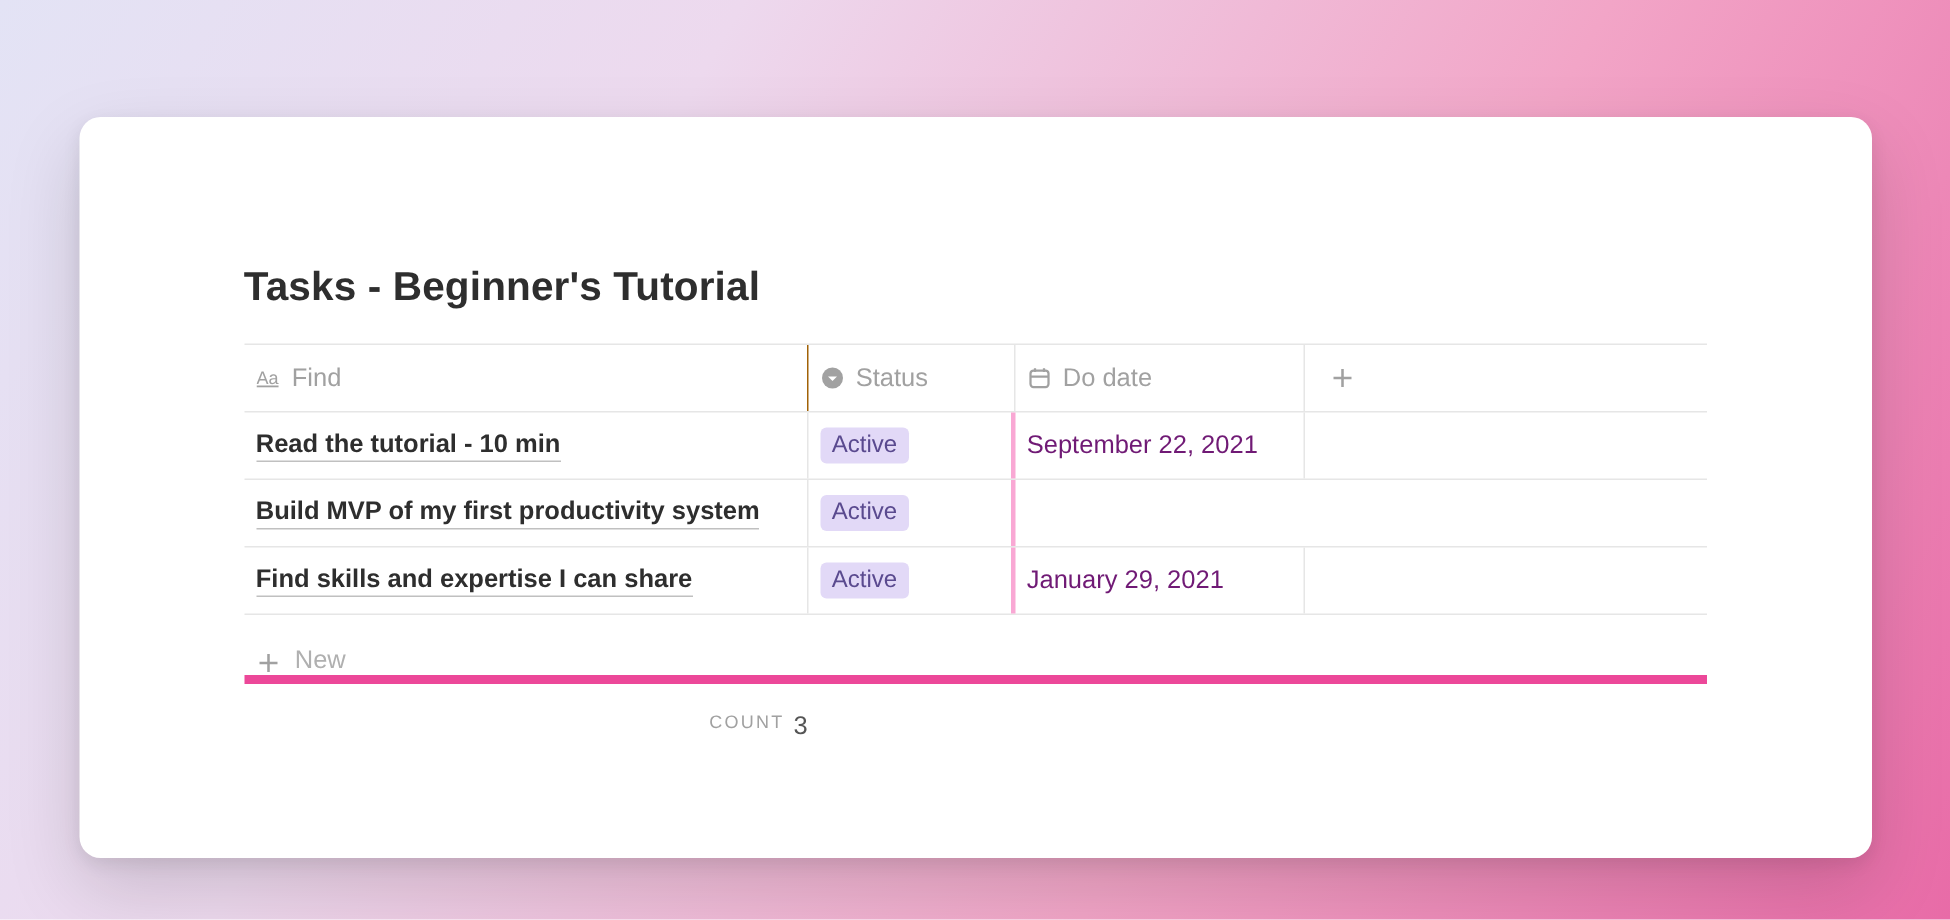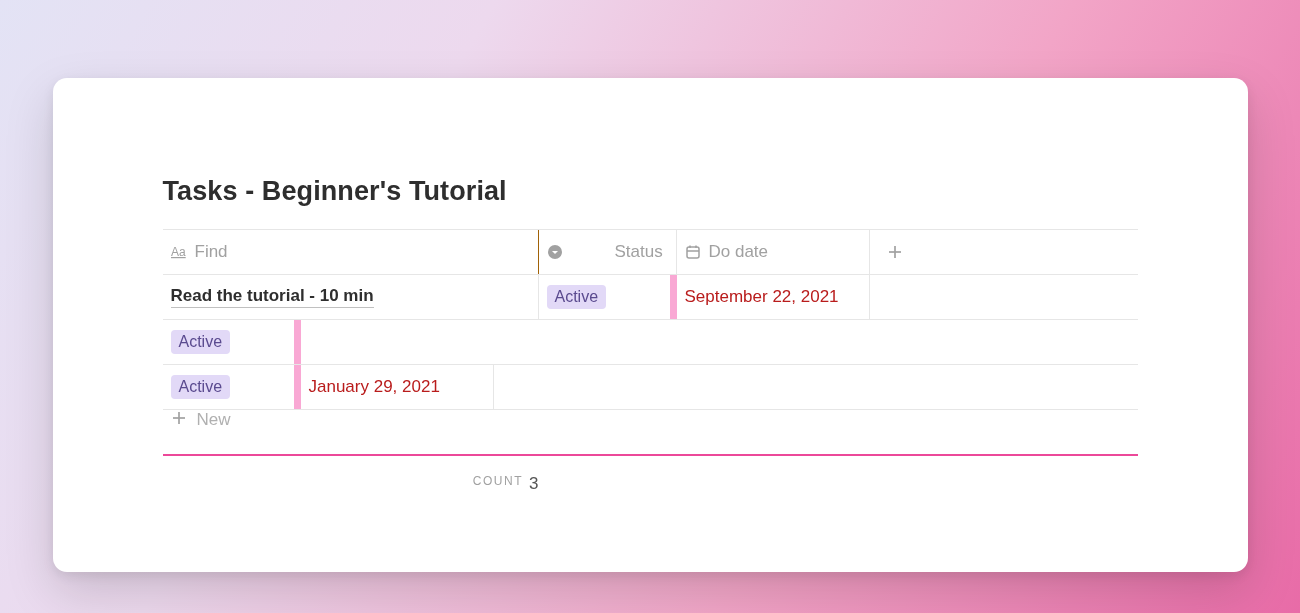--- a/index.html
+++ b/index.html
@@ -39,21 +39,21 @@
       height: 45px;
       align-items: center;
     }
     .col {
       display: flex;
       align-items: center;
       padding: 0 8px;
       height: 100%;
     }
     .col-name { width: 376px; border-right: 1px solid #a16207; }
-    .col-status { width: 138px; border-right: 1px solid #e6e6e6; gap: 44px; }
+    .col-status { width: 138px; border-right: 1px solid #e6e6e6; }
     .col-date { width: 193px; border-right: 1px solid #e6e6e6; }
     .col-add { width: 50px; justify-content: center; }
     .header-label {
       color: #a1a1a1;
       font-size: 17px;
       font-weight: 400;
     }
     .header-icon {
       margin-right: 8px;
       display: flex;
@@ -73,42 +73,42 @@
     .cell-name {
       width: 376px;
       border-right: 1px solid #e6e6e6;
       font-size: 17px;
       font-weight: 600;
       color: #2e2e2e;
     }
     .cell-name span { border-bottom: 1px solid #c0c0c0; padding-bottom: 1px; }
     .cell-status {
       width: 138px;
-      border-right: 7px solid #f9a8d4;
+      border-right: 3px solid #f9a8d4;
     }
     .cell-date {
       width: 193px;
       border-right: 1px solid #e6e6e6;
       font-size: 17px;
-      color: #b91c1c;
+      color: #701a75;
     }
     .cell-rest { flex: 1; }
     .badge {
       background: #e2d9f7;
       color: #5a4a8f;
       padding: 3px 8px;
       border-radius: 4px;
       font-size: 16px;
       font-weight: 400;
     }
     .new-row {
       display: flex;
-      align-items: flex-start;
+      align-items: flex-end;
       height: 46px;
-      border-bottom: 2px solid #ec4899;
+      border-bottom: 6px solid #ec4899;
       padding: 0 8px;
       color: #b0b0b0;
       cursor: pointer;
     }
     .new-row .plus { margin-right: 10px; display: flex; }
     .new-label { font-size: 17px; }
     .footer {
       display: flex;
       width: 376px;
       justify-content: flex-end;
@@ -180,27 +180,33 @@
       <div class="cell cell-status">
         <span class="badge">Active</span>
       </div>
       <div class="cell cell-date">
         <span>September 22, 2021</span>
       </div>
       <div class="cell cell-rest"></div>
     </div>
 
     <div class="data-row">
+      <div class="cell cell-name">
+        <span>Build MVP of my first productivity system</span>
+      </div>
       <div class="cell cell-status">
         <span class="badge">Active</span>
       </div>
       <div class="cell cell-rest"></div>
     </div>
 
     <div class="data-row">
+      <div class="cell cell-name">
+        <span>Find skills and expertise I can share</span>
+      </div>
       <div class="cell cell-status">
         <span class="badge">Active</span>
       </div>
       <div class="cell cell-date">
         <span>January 29, 2021</span>
       </div>
       <div class="cell cell-rest"></div>
     </div>
 
     <div class="new-row">

